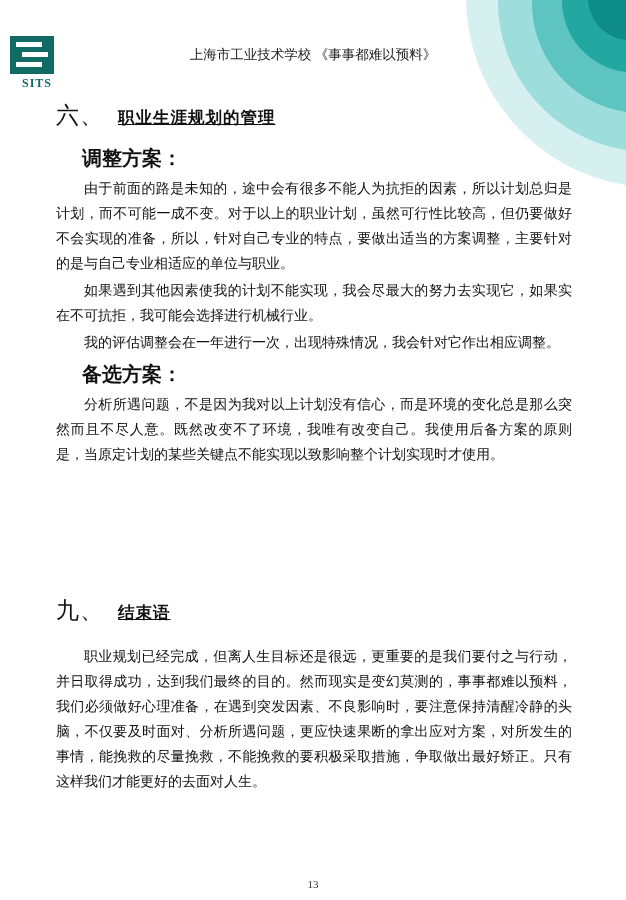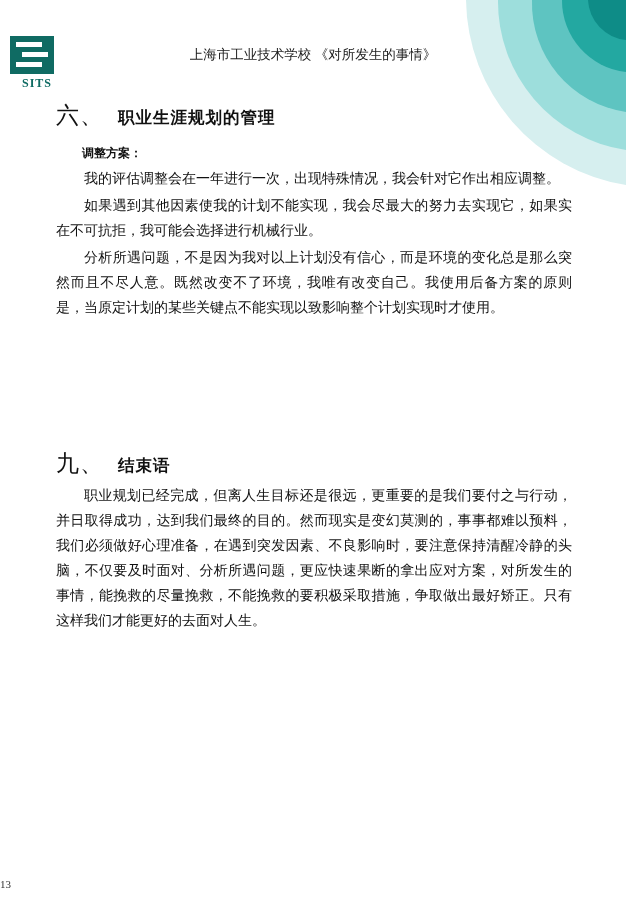--- a/index.html
+++ b/index.html
@@ -87,49 +87,50 @@
     letter-spacing: 1px;
     font-family: "Liberation Serif", "DejaVu Serif", serif;
   }
   h2.section-title .num {
     font-size: 23px;
     margin-right: 14px;
   }
   h2.section-title .ttl {
     font-size: 16.5px;
     font-weight: bold;
+    text-decoration: underline;
   }
 
   .sub-head {
-    font-size: 12px;
+    font-size: 20px;
     font-weight: bold;
     margin: 6px 0 4px 0;
     padding-left: 26px;
     color: #111;
   }
 
   p.para {
     font-size: 14px;
     line-height: 25px;
     margin: 0 0 2px 0;
     text-indent: 28px;
     text-align: justify;
     color: #111;
   }
 
   .spacer-block { height: 118px; }
 
-  .closing .section-title { margin-bottom: 4px; }
+  .closing .section-title { margin-bottom: 18px; }
 
   .page-number {
     position: absolute;
     left: 0;
     top: 878px;
     width: 626px;
-    text-align: left;
+    text-align: center;
     font-size: 11px;
     color: #333;
   }
 </style>
 </head>
 <body>
 
 <div class="deco">
   <svg width="190" height="230" viewBox="0 0 190 230" xmlns="http://www.w3.org/2000/svg">
     <path d="M190 0 L190 200 A200 200 0 0 0 190 0 Z" fill="#ffffff"></path>
@@ -145,34 +146,36 @@
   <div class="logo-mark">
     <span class="s1"></span>
       <span class="s2"></span>
       <span class="s3"></span>
   </div>
   <div class="logo-text">SITS</div>
 </div>
 
 <div class="page-header">
   <span class="school">上海市工业技术学校</span>
-  <span>《对所发生的事情》</span>
+  <span>《事事都难以预料》</span>
 </div>
 
 <div class="content">
 
   <section>
     <h2 class="section-title">
       <span class="num">六、</span><span class="ttl">职业生涯规划的管理</span>
     </h2>
 
     <div class="sub-head">调整方案：</div>
+    <p class="para">由于前面的路是未知的，途中会有很多不能人为抗拒的因素，所以计划总归是计划，而不可能一成不变。对于以上的职业计划，虽然可行性比较高，但仍要做好不会实现的准备，所以，针对自己专业的特点，要做出适当的方案调整，主要针对的是与自己专业相适应的单位与职业。</p>
+    <p class="para">如果遇到其他因素使我的计划不能实现，我会尽最大的努力去实现它，如果实在不可抗拒，我可能会选择进行机械行业。</p>
     <p class="para">我的评估调整会在一年进行一次，出现特殊情况，我会针对它作出相应调整。</p>
-    <p class="para">如果遇到其他因素使我的计划不能实现，我会尽最大的努力去实现它，如果实在不可抗拒，我可能会选择进行机械行业。</p>
 
+    <div class="sub-head">备选方案：</div>
     <p class="para">分析所遇问题，不是因为我对以上计划没有信心，而是环境的变化总是那么突然而且不尽人意。既然改变不了环境，我唯有改变自己。我使用后备方案的原则是，当原定计划的某些关键点不能实现以致影响整个计划实现时才使用。</p>
   </section>
 
   <div class="spacer-block"></div>
 
   <section class="closing">
     <h2 class="section-title">
       <span class="num">九、</span><span class="ttl">结束语</span>
     </h2>
     <p class="para">职业规划已经完成，但离人生目标还是很远，更重要的是我们要付之与行动，并日取得成功，达到我们最终的目的。然而现实是变幻莫测的，事事都难以预料，我们必须做好心理准备，在遇到突发因素、不良影响时，要注意保持清醒冷静的头脑，不仅要及时面对、分析所遇问题，更应快速果断的拿出应对方案，对所发生的事情，能挽救的尽量挽救，不能挽救的要积极采取措施，争取做出最好矫正。只有这样我们才能更好的去面对人生。</p>

